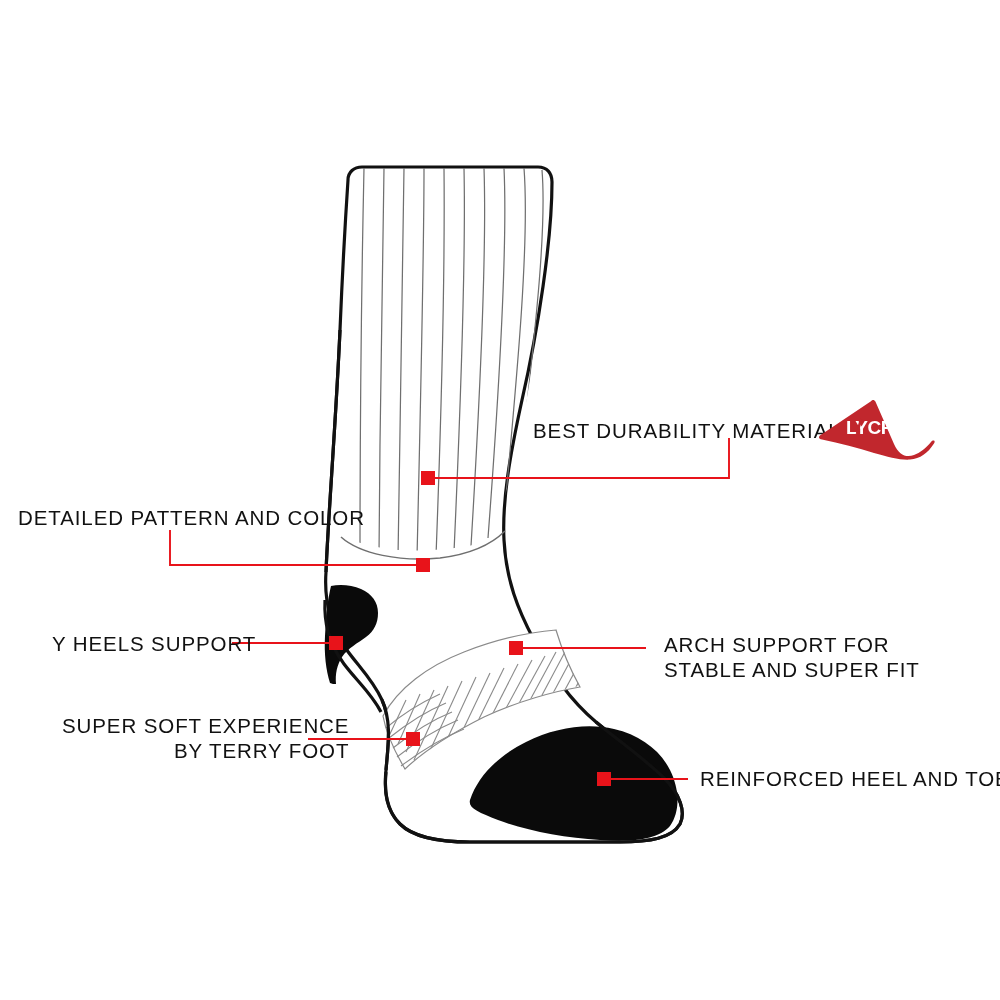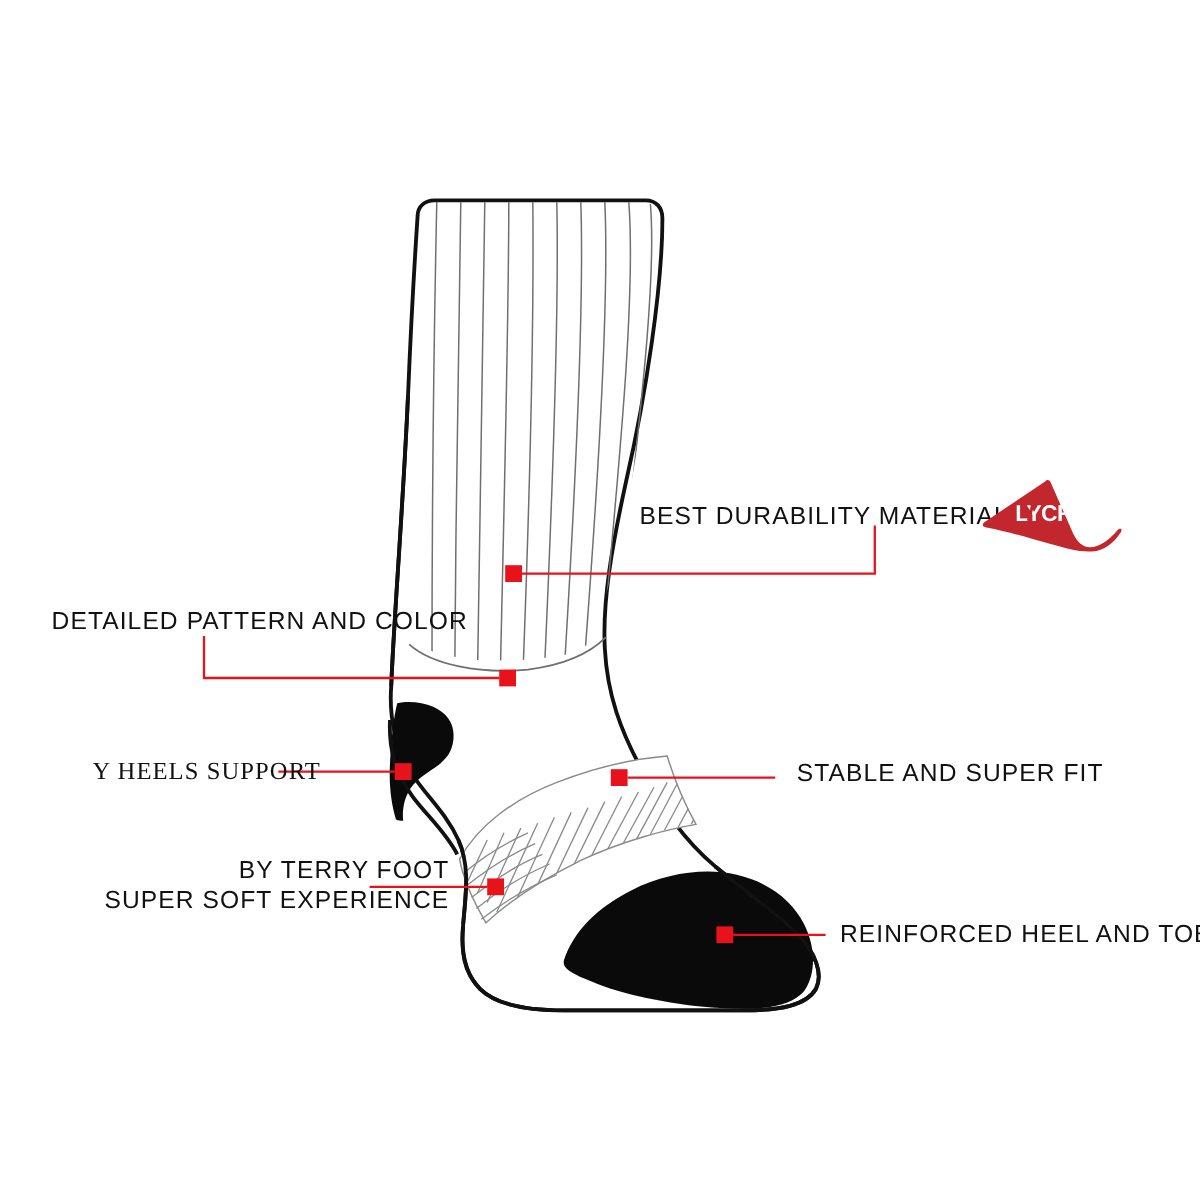--- a/index.html
+++ b/index.html
@@ -29,26 +29,26 @@
     position: absolute;
     color: #111111;
     font-family: "Liberation Sans", sans-serif;
     font-size: 20.5px;
     letter-spacing: 0.9px;
     line-height: 25px;
     white-space: nowrap;
     font-weight: 400;
   }
   .lbl-right { text-align: left; }
-  .lbl-left  { text-align: right; margin-left: 25px; }
+  .lbl-left  { text-align: right; }
 
   
   #lbl-durability { left: 533px; top: 418px; }
   #lbl-pattern    { left: 18px;  top: 505px; }
-  #lbl-yheels     { left: 52px;  top: 631px; font-family: Liberation Serif, serif; }
+  #lbl-yheels     { left: 52px;  top: 631px; }
   #lbl-arch       { left: 664px; top: 632px; }
   #lbl-terry      { left: 62px;  top: 713px; }
   #lbl-reinforced { left: 700px; top: 766px; }
 
   .lycra-wrap {
     position: absolute;
     left: 816px;
     top: 398px;
     width: 128px;
     height: 62px;
@@ -214,26 +214,27 @@
 
   <div class="callout-label lbl-left" id="lbl-pattern">
     <span>DETAILED PATTERN AND COLOR</span>
   </div>
 
   <div class="callout-label lbl-left" id="lbl-yheels">
     <span>Y HEELS SUPPORT</span>
   </div>
 
   <div class="callout-label lbl-right" id="lbl-arch">
+    <div>ARCH SUPPORT FOR</div>
     <div>STABLE AND SUPER FIT</div>
   </div>
 
   <div class="callout-label lbl-left" id="lbl-terry">
+    <div>SUPER SOFT EXPERIENCE</div>
     <div>BY TERRY FOOT</div>
-    <div>SUPER SOFT EXPERIENCE</div>
   </div>
 
   <div class="callout-label lbl-right" id="lbl-reinforced">
     <span>REINFORCED HEEL AND TOE</span>
   </div>
 
   <div class="lycra-wrap">
     <svg viewBox="0 0 128 62">
       <path d="M57,2 C58,2 59,2.6 59.4,3.6
                L78,46 C83,57 90,60 98,57

